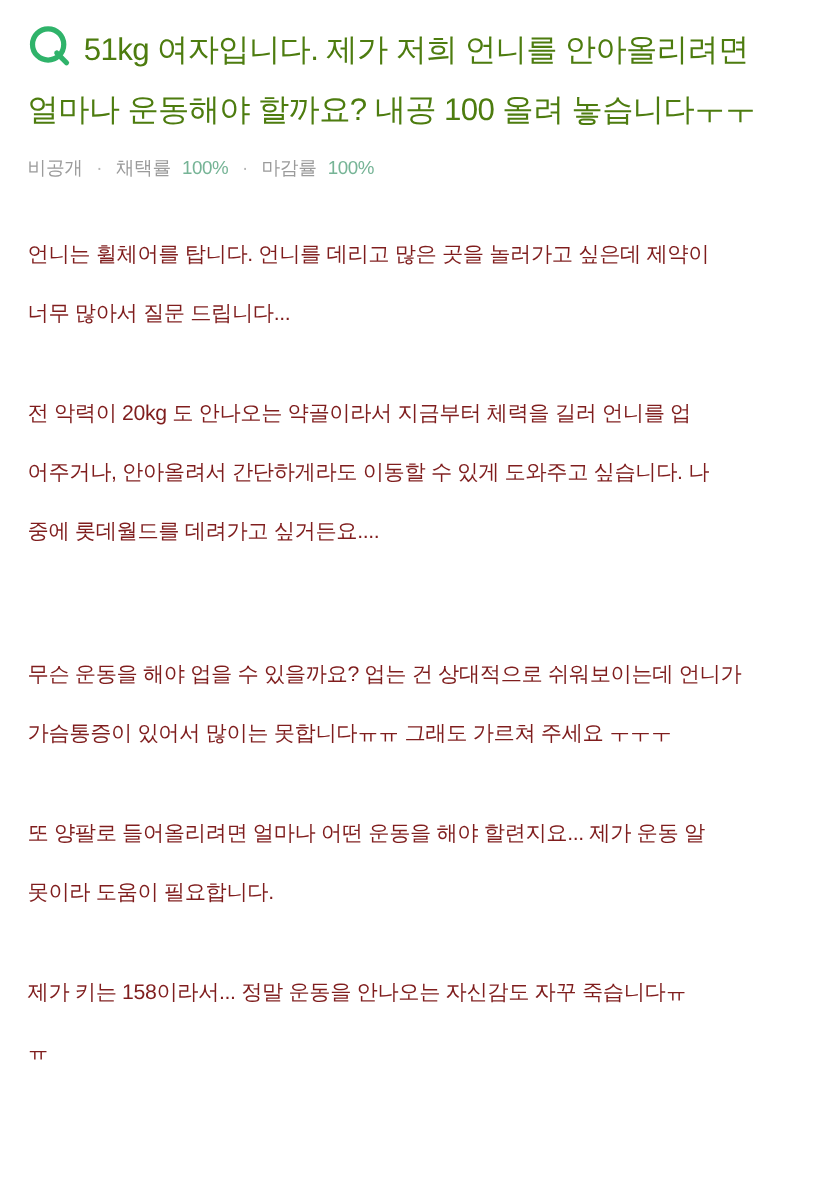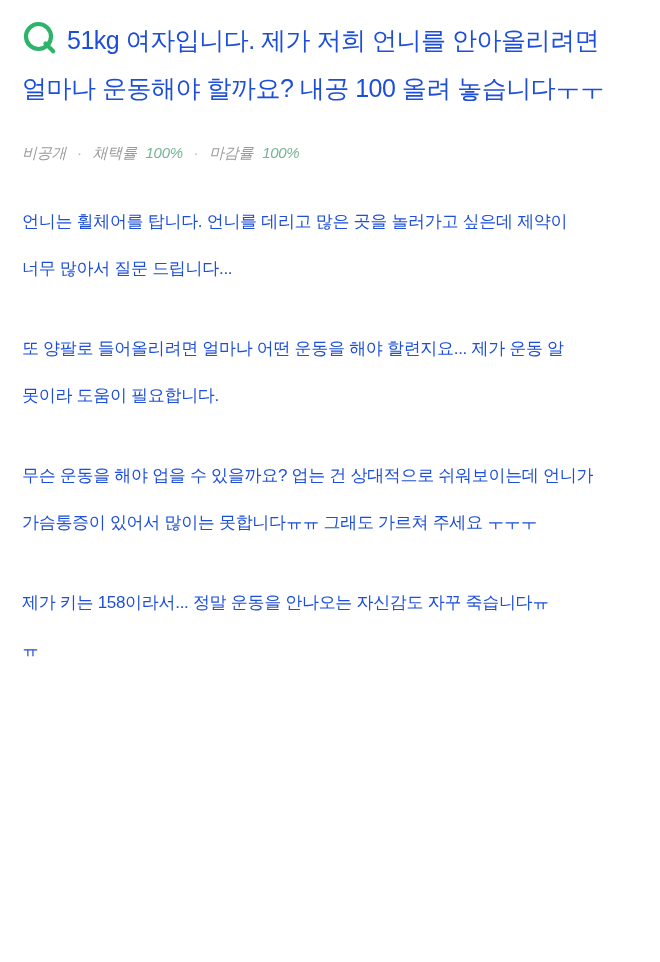--- a/index.html
+++ b/index.html
@@ -13,53 +13,52 @@
     min-height: 962px;
     margin: 0 auto;
     background: #ffffff;
     padding: 16px 22px 30px 22px;
   }
   
   .title {
     font-size: 25px;
     line-height: 48px;
     font-weight: 400;
-    color: #1d4ed8;
+    color: #4d7c0f;
     letter-spacing: -0.5px;
   }
   .title .q-icon {
     display: inline-block;
     width: 36px;
     height: 36px;
     margin-right: 9px;
     vertical-align: -7px;
   }
   .title .title-text {
     white-space: pre-line; 
   }
   
   .meta {
-    margin-top: 30px;
+    margin-top: 12px;
     font-size: 15px;
     line-height: 22px;
     color: #9b9b9b;
     letter-spacing: -0.3px;
-    font-style: italic;
   }
   .meta > * + * { margin-left: 7px; }
   .meta .sep { color: #b5b5b5; }
   .meta .pct { color: #76b496; margin-left: 5px; }
   
   .question-body {
     margin-top: 34px;
   }
   .question-body p {
     font-size: 17px;
     line-height: 47px;
-    color: #1d4ed8;
+    color: #7f1d1d;
     letter-spacing: -0.3px;
     white-space: pre-line; 
     margin: 0 0 33px 0;
   }
   .question-body p.gap-large {
     margin-bottom: 68px;
   }
   .question-body p:last-child {
     margin-bottom: 0;
   }
@@ -81,21 +80,24 @@
     <span>채택률</span>
     <span class="pct">100%</span>
     <span class="sep">·</span>
     <span>마감률</span>
     <span class="pct">100%</span>
   </div>
 
   <div class="question-body">
     <p>언니는 휠체어를 탑니다. 언니를 데리고 많은 곳을 놀러가고 싶은데 제약이
 너무 많아서 질문 드립니다...</p>
+    <p class="gap-large">전 악력이 20kg 도 안나오는 약골이라서 지금부터 체력을 길러 언니를 업
+어주거나, 안아올려서 간단하게라도 이동할 수 있게 도와주고 싶습니다. 나
+중에 롯데월드를 데려가고 싶거든요....</p>
+    <p>무슨 운동을 해야 업을 수 있을까요? 업는 건 상대적으로 쉬워보이는데 언니가
+가슴통증이 있어서 많이는 못합니다ㅠㅠ 그래도 가르쳐 주세요 ㅜㅜㅜ</p>
     <p>또 양팔로 들어올리려면 얼마나 어떤 운동을 해야 할련지요... 제가 운동 알
 못이라 도움이 필요합니다.</p>
-    <p>무슨 운동을 해야 업을 수 있을까요? 업는 건 상대적으로 쉬워보이는데 언니가
-가슴통증이 있어서 많이는 못합니다ㅠㅠ 그래도 가르쳐 주세요 ㅜㅜㅜ</p>
     <p>제가 키는 158이라서... 정말 운동을 안나오는 자신감도 자꾸 죽습니다ㅠ
 ㅠ</p>
   </div>
 
 </div>
 
 </body></html>

